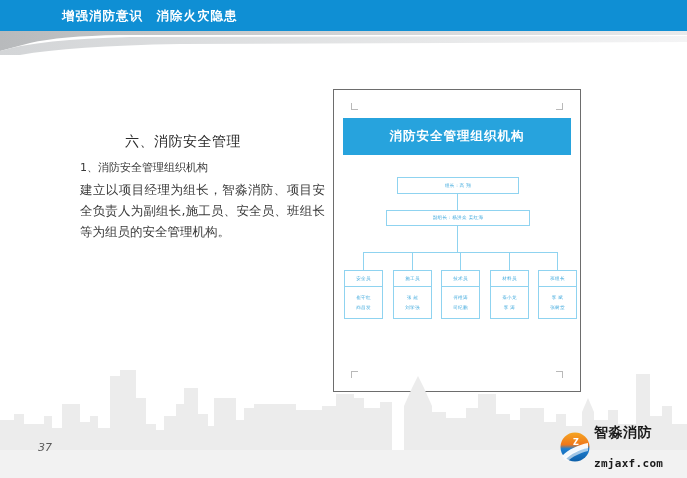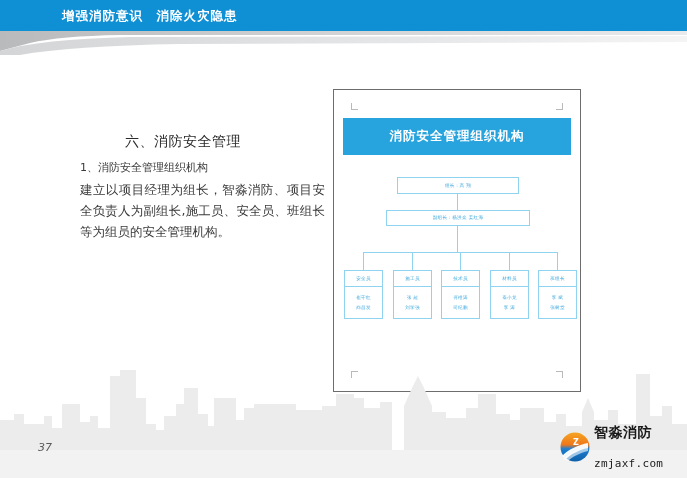--- a/index.html
+++ b/index.html
@@ -235,21 +235,21 @@
   }
   .brand-name {
     font-size: 14px;
     font-weight: bold;
     color: #1a1a1a;
     letter-spacing: 0.5px;
     white-space: nowrap;
   }
   .brand-url {
     font-size: 11px;
-    font-weight: normal;
+    font-weight: bold;
     color: #1a1a1a;
     font-family: "DejaVu Sans Mono", "Liberation Mono", monospace;
     letter-spacing: 0.3px;
     margin-top: 19px;
     white-space: nowrap;
   }
 </style>
 </head>
 <body>
 

